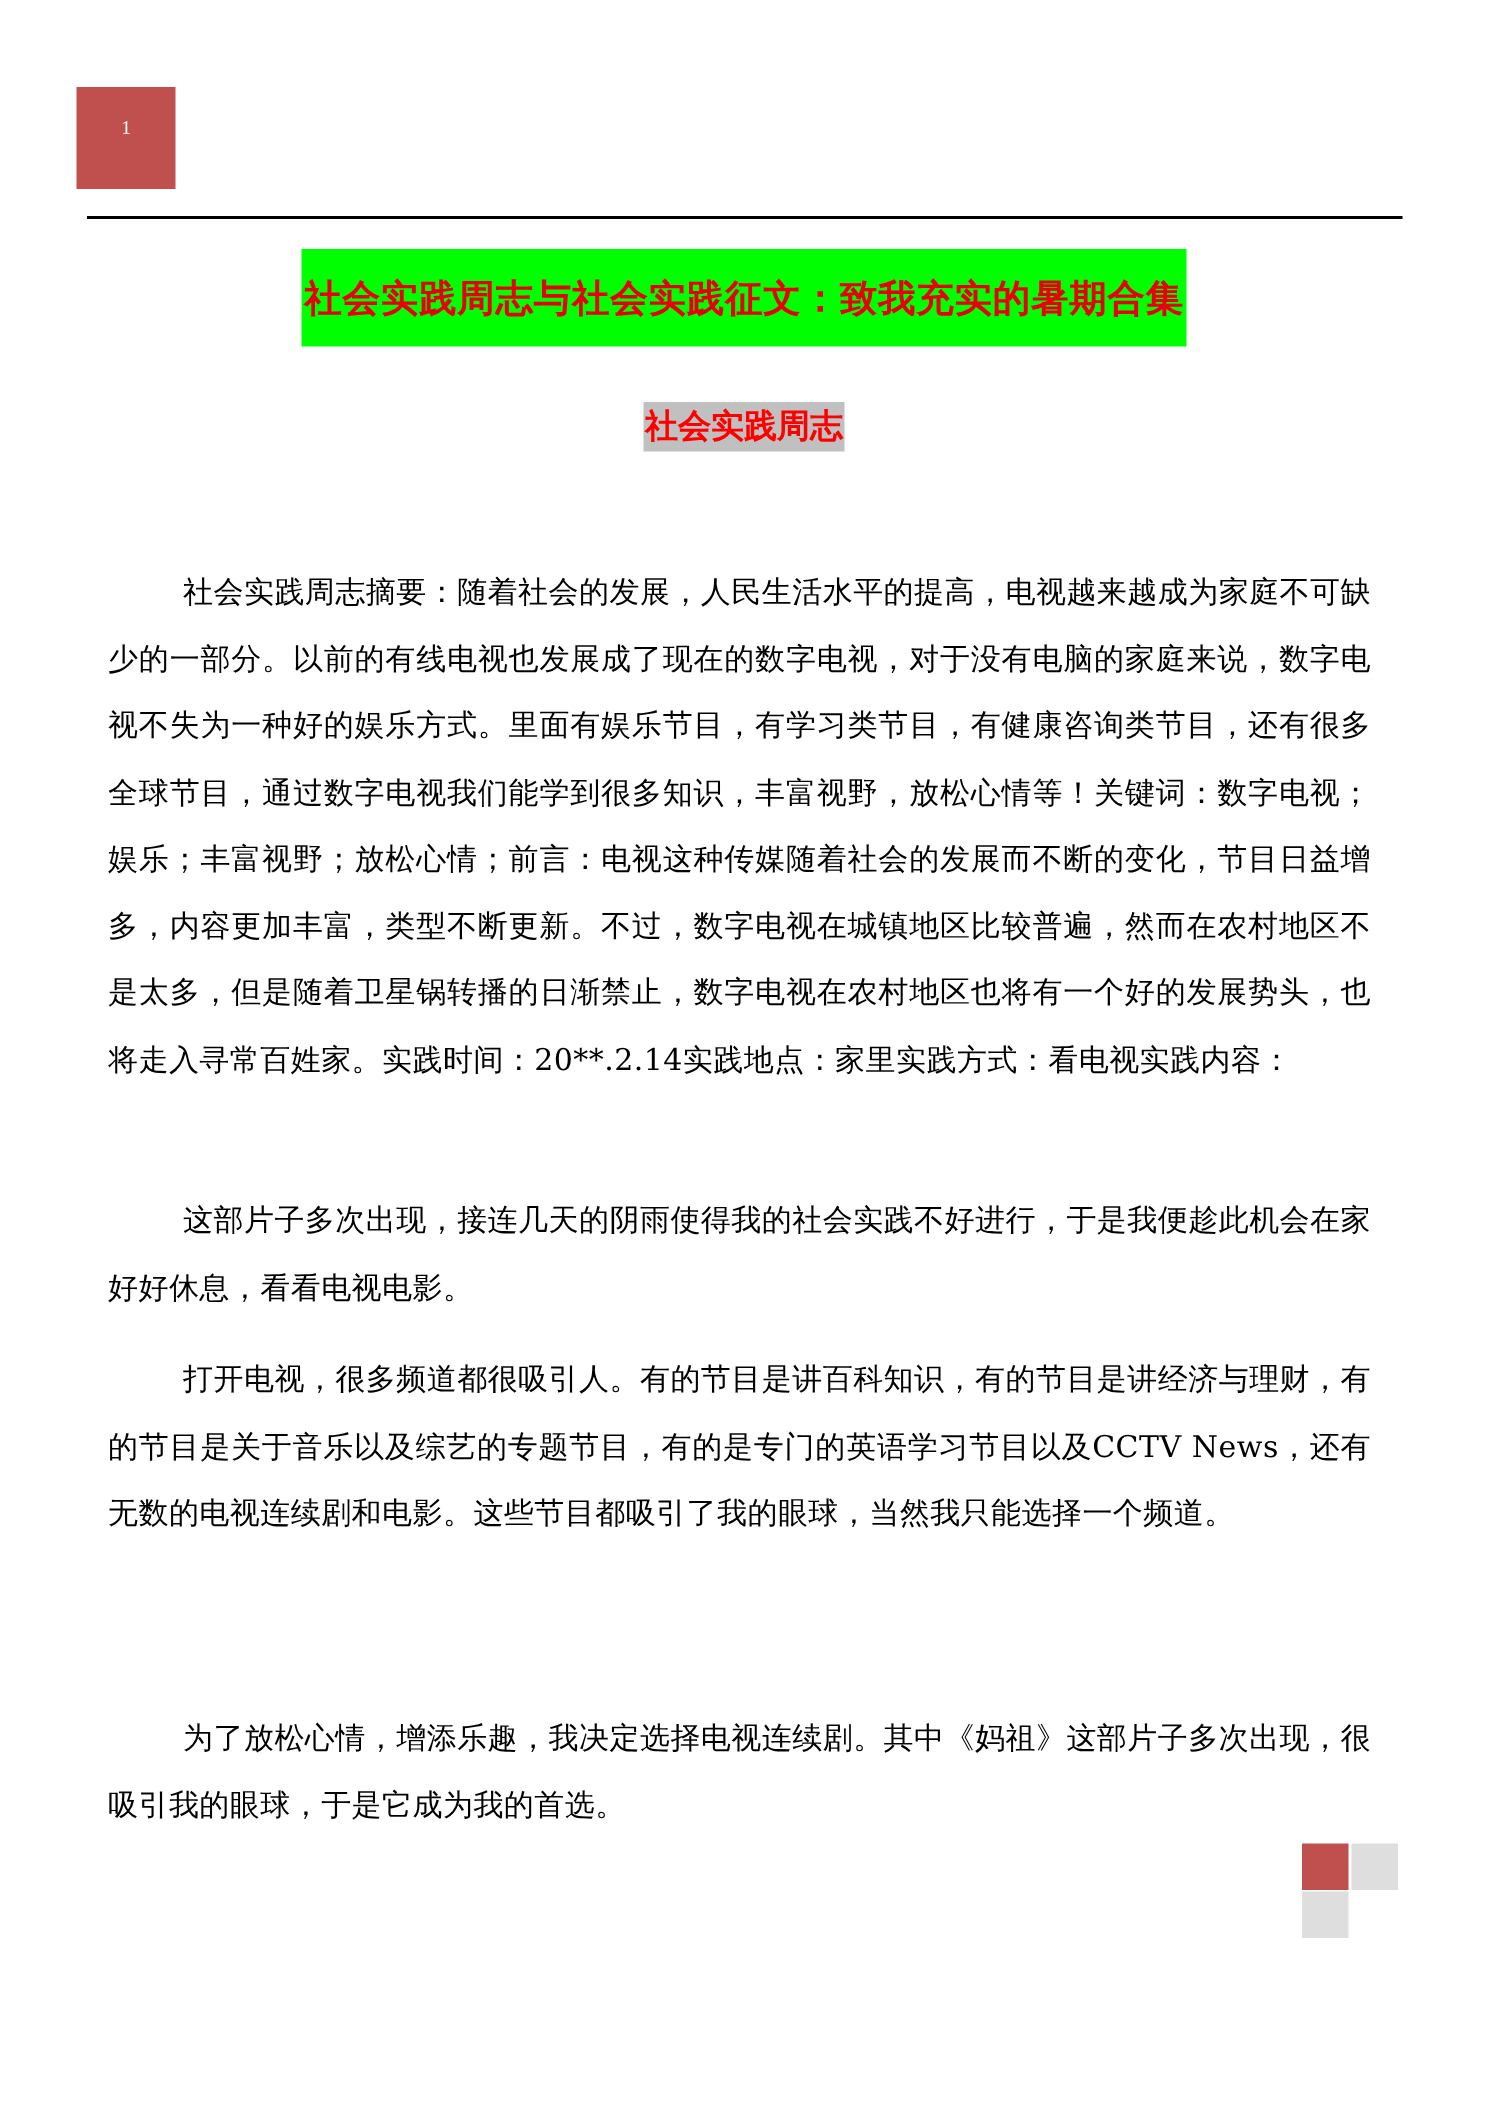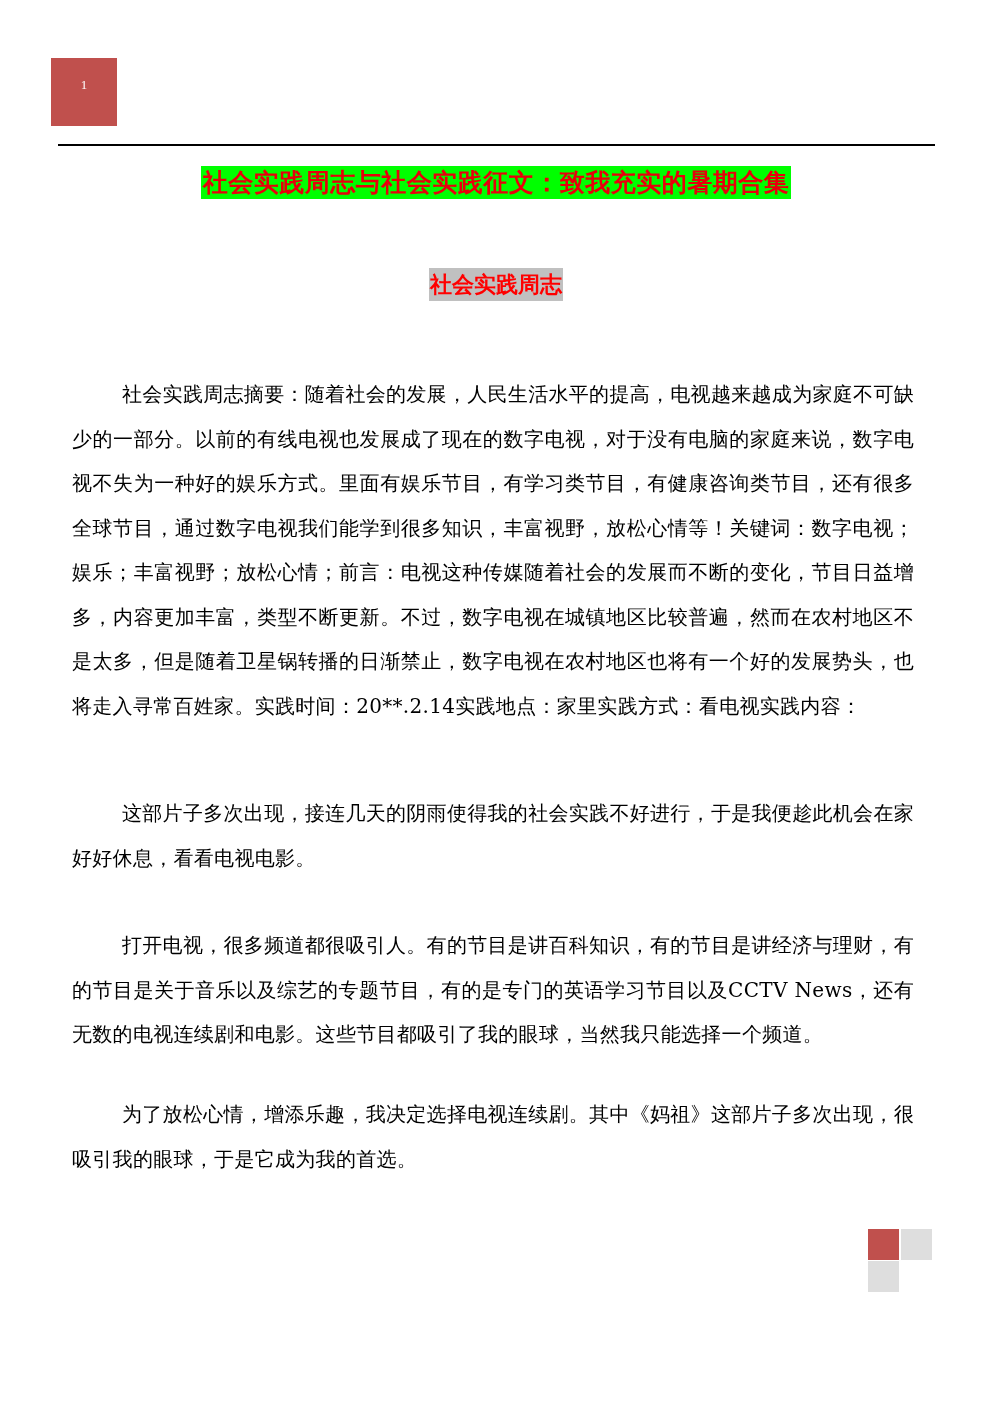--- a/index.html
+++ b/index.html
@@ -5,31 +5,31 @@
   html, body { margin:0; padding:0; background:#ffffff; }
   body { width:992px; height:1403px; position:relative; overflow:hidden;
          font-family:"DejaVu Serif","Liberation Serif",serif; color:#000; }
   .page-box { position:absolute; left:51px; top:58px; width:66px; height:68px;
               background:#c0504d; color:#fff; font-size:13px; text-align:center;
               line-height:54px; font-family:"Liberation Serif",serif; }
   .rule { position:absolute; left:58px; top:144px; width:877px; height:0;
           border-top:2px solid #000; }
   .title-wrap { position:absolute; left:0; top:166px; width:992px; text-align:center; }
   .title { display:inline-block; background:#00ff00; color:#e8000b; font-weight:bold;
-           font-size:25px; line-height:33px; padding:0 2px; letter-spacing:0.5px; }
+           font-size:25px; line-height:33px; padding:16px 2px; letter-spacing:0.5px; }
   .subtitle-wrap { position:absolute; left:0; top:268px; width:992px; text-align:center; }
   .subtitle { display:inline-block; background:#c0c0c0; color:#ff0000; font-weight:bold;
               font-size:22px; line-height:33px; padding:0 1px; }
   .body-text { position:absolute; left:60px; width:866px; font-size:20px;
                line-height:44.5px; text-align:justify; letter-spacing:0.3px; }
   .body-text p { margin:12px; text-indent:2.5em; }
   #p1 { top:360px; }
   #p2 { top:779px; }
-  #p3 { top:911px; }
-  #p4 { top:1080px; }
+  #p3 { top:885px; }
+  #p4 { top:1124px; }
   .deco { position:absolute; }
   .deco .sq { position:absolute; width:31px; height:31px; }
   .sq-red { left:868px; top:1229px; background:#c0504d; }
   .sq-gray1 { left:901px; top:1229px; background:#dedede; }
   .sq-gray2 { left:868px; top:1261px; background:#dedede; }
 </style>
 </head>
 <body>
 
 <div class="page-box">

